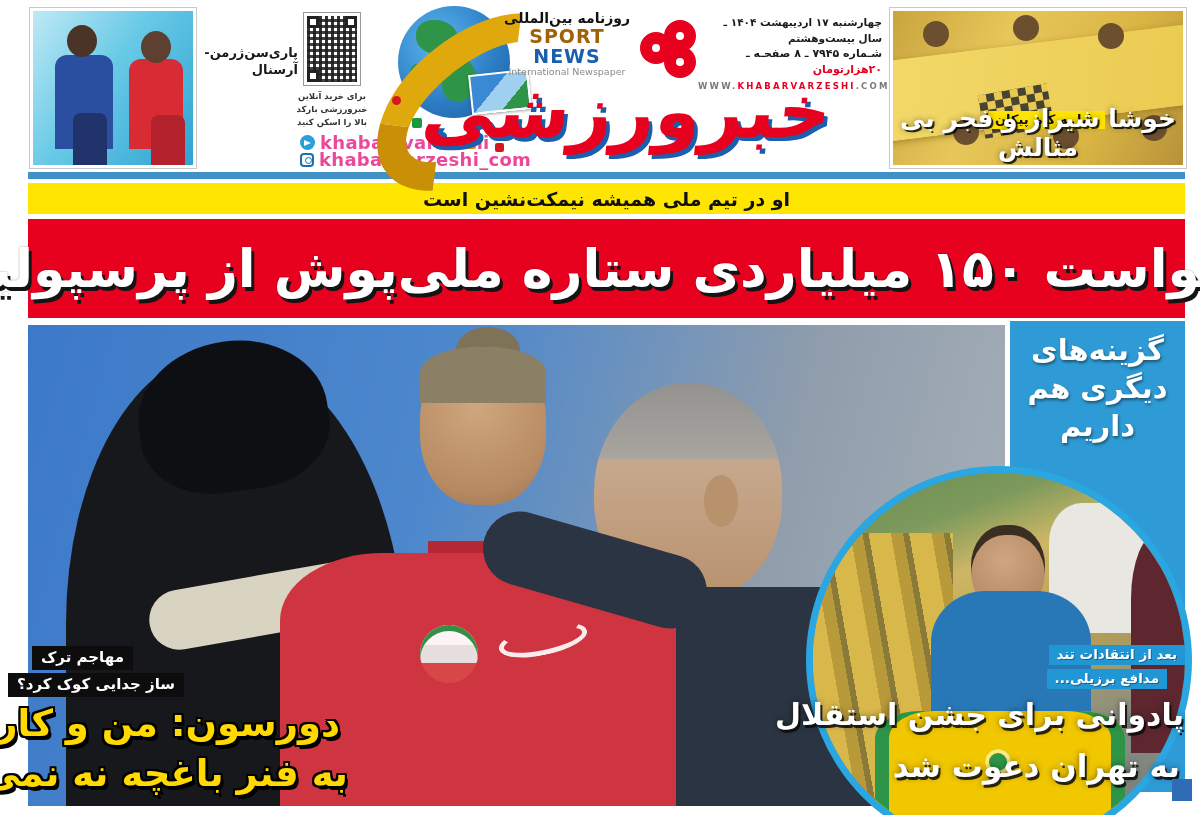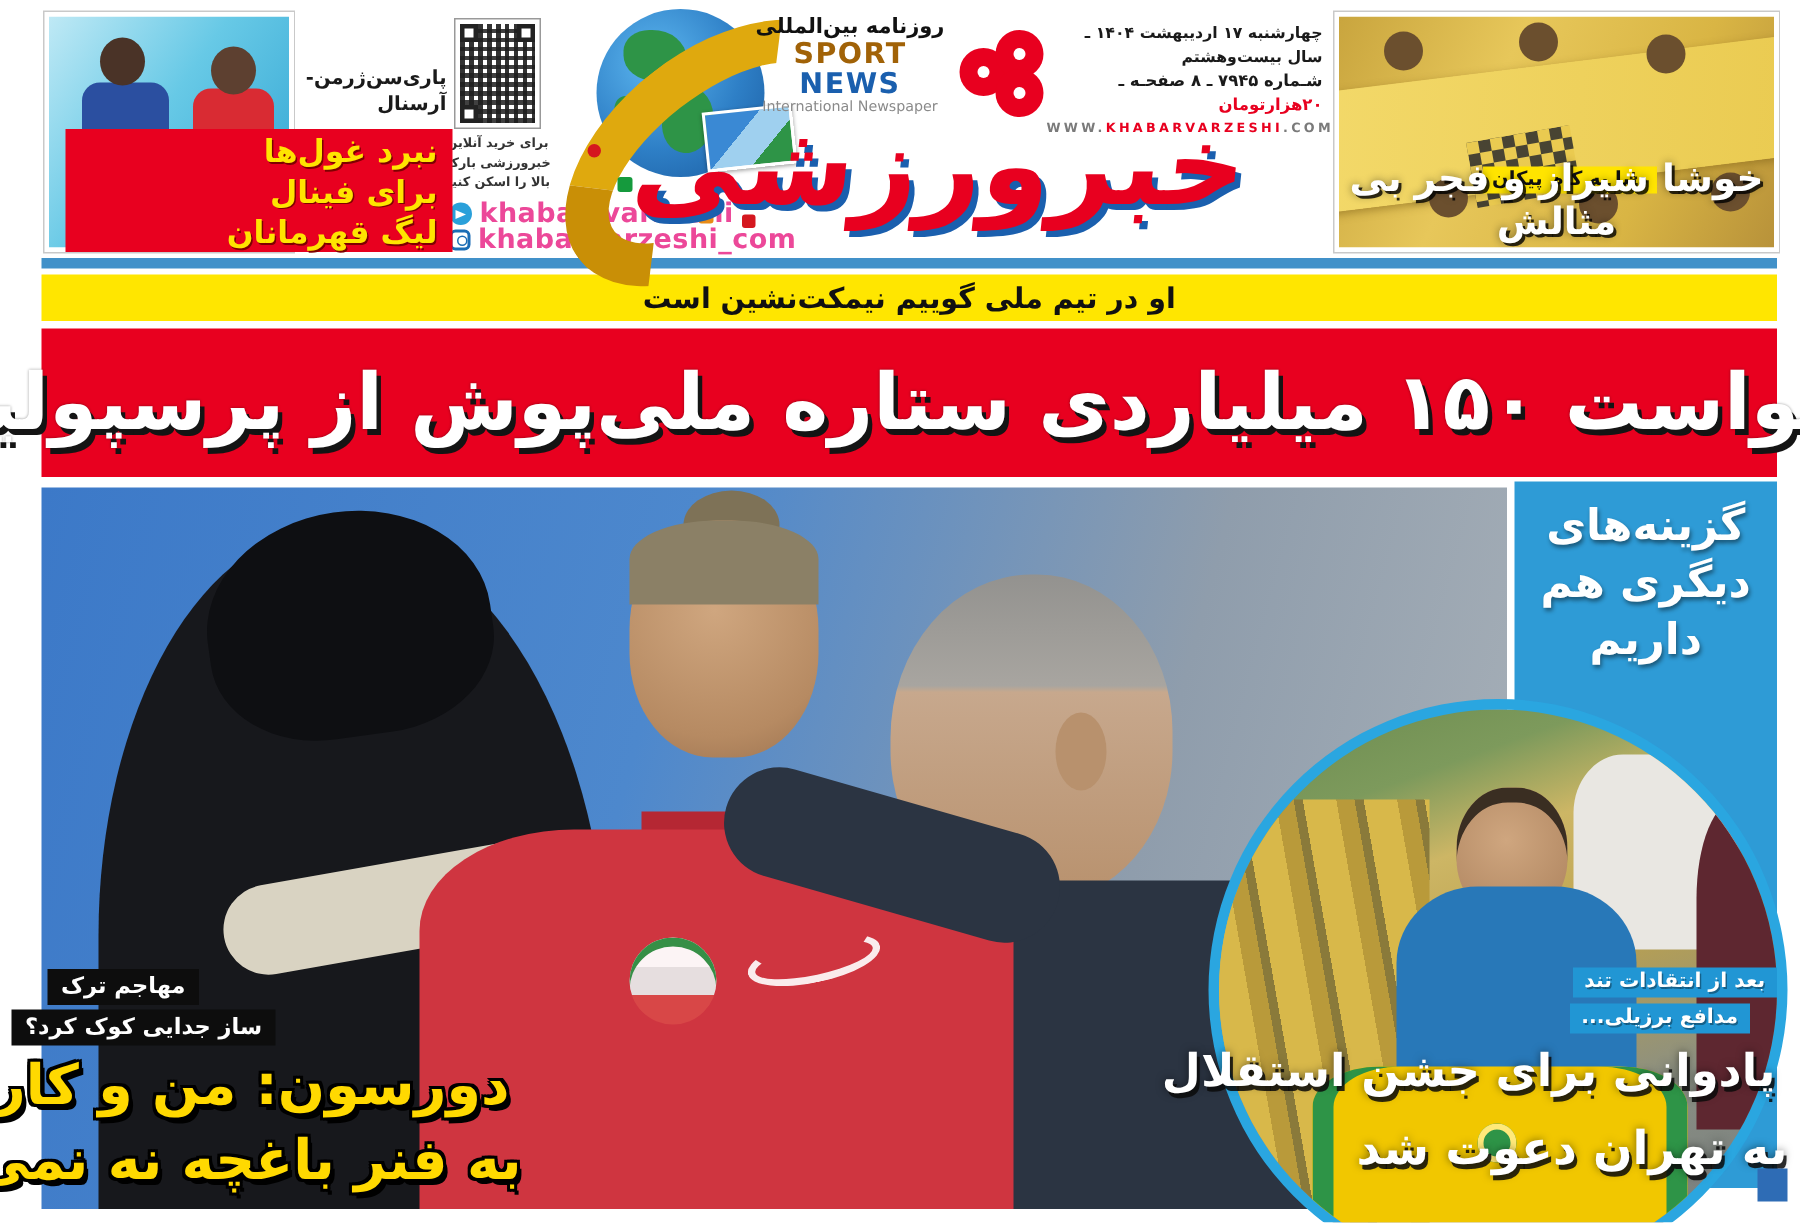--- a/index.html
+++ b/index.html
@@ -213,45 +213,40 @@
 
   
   .blue-chip { position:absolute; background:#2196d4; color:#fff; font-weight:bold;
     font-size:13.5px; padding:1px 8px 3px; z-index:9; white-space:nowrap;
     text-shadow:1px 1px 0 rgba(0,0,0,.35); }
   #pk1 { right:15px; top:645px; }
   #pk2 { right:33px; top:669px; }
   .white-line { position:absolute; z-index:9; color:#fff; font-weight:bold; white-space:nowrap;
     text-shadow:2px 3px 0 rgba(10,10,10,.85), 0 0 6px rgba(0,0,0,.5);margin-left:28px; }
   #pw1 { right:16px; top:697px; font-size:30px; }
-  #pw2 { right:8px; top:748px; font-size:31px; }
+  #pw2 { right:20px; top:748px; font-size:31px; }
 
   #corner-marker { left:1172px; top:779px; width:20px; height:22px; background:#2e6cb5; z-index:10; }
 </style>
 </head>
 <body>
 
 <div id="page">
 
   <div class="abs card" id="left-card">
     <div class="lc-blue-player"></div>
     <div class="lc-blue-head"></div>
     <div class="lc-red-player"></div>
     <div class="lc-red-head"></div>
     <div class="lc-small1"></div>
     <div class="lc-small2"></div>
   </div>
   <div class="abs" id="psg-kicker">
     <div>پاری‌سن‌ژرمن-</div>
     <div>آرسنال</div>
-  </div>
-  <div class="abs" id="ucl-banner">
-    <div>نبرد غول‌ها</div>
-    <div>برای فینال</div>
-    <div>لیگ قهرمانان</div>
   </div>
 
   <div class="abs" id="qr-box">
     <div id="qr-pattern">
       <div class="qr-finder qr-f1"></div>
       <div class="qr-finder qr-f2"></div>
       <div class="qr-finder qr-f3"></div>
     </div>
   </div>
   <div class="abs" id="qr-caption">
@@ -319,21 +314,21 @@
     <div class="rc-head rh4"></div>
     <div class="rc-head rh5"></div>
     <div class="rc-head rh6"></div>
     <div class="rc-check"></div>
     <div id="rc-kicker">دنیا به کام پیکان</div>
     <div id="rc-headline">خوشا شیراز و فجر بی مثالش</div>
   </div>
 
   <div class="abs" id="blue-rule"></div>
   <div class="abs" id="strap">
-    <span>او در تیم ملی گوییم نیمکت‌نشین است</span>
+    <span>او در تیم ملی همیشه نیمکت‌نشین است</span>
   </div>
   <div class="abs" id="main-banner">
     <span class="headline">درخواست ۱۵۰ میلیاردی ستاره ملی‌پوش از پرسپولیس</span>
   </div>
 
   <div class="abs" id="main-photo">
     <div class="fan-sil"></div>
     <div class="fan-beanie"></div>
     <div class="fan-scarf"></div>
     <div class="player-bun"></div>

